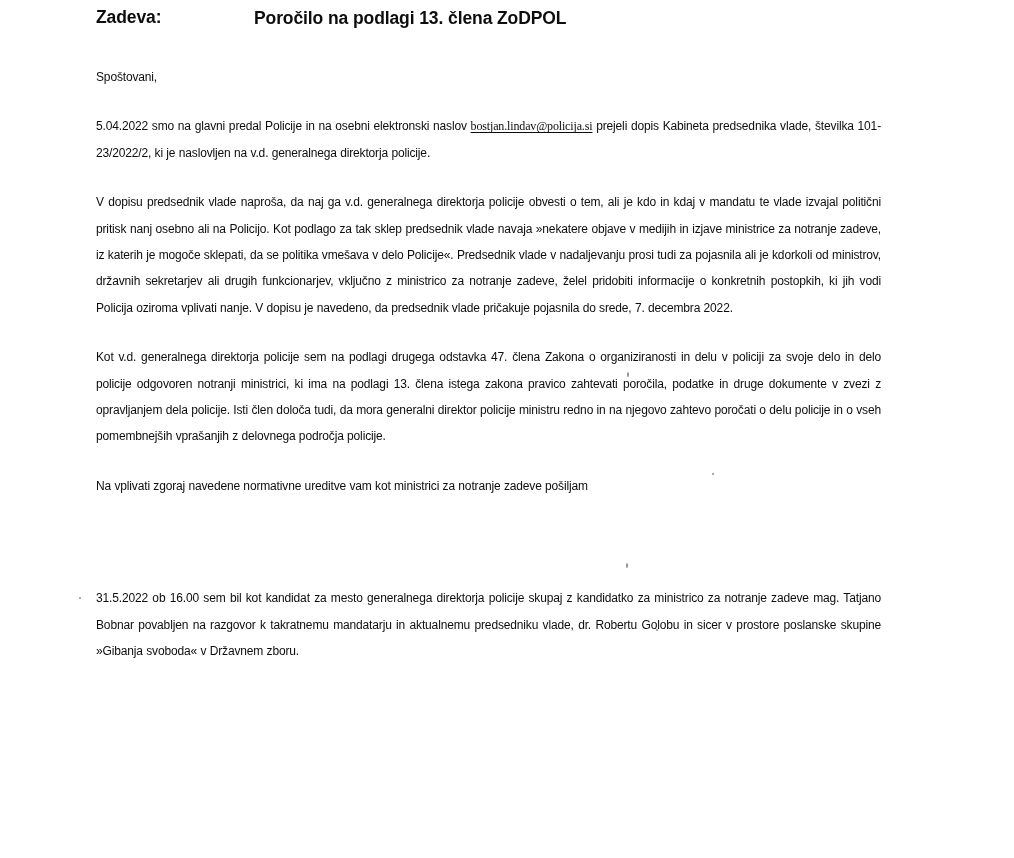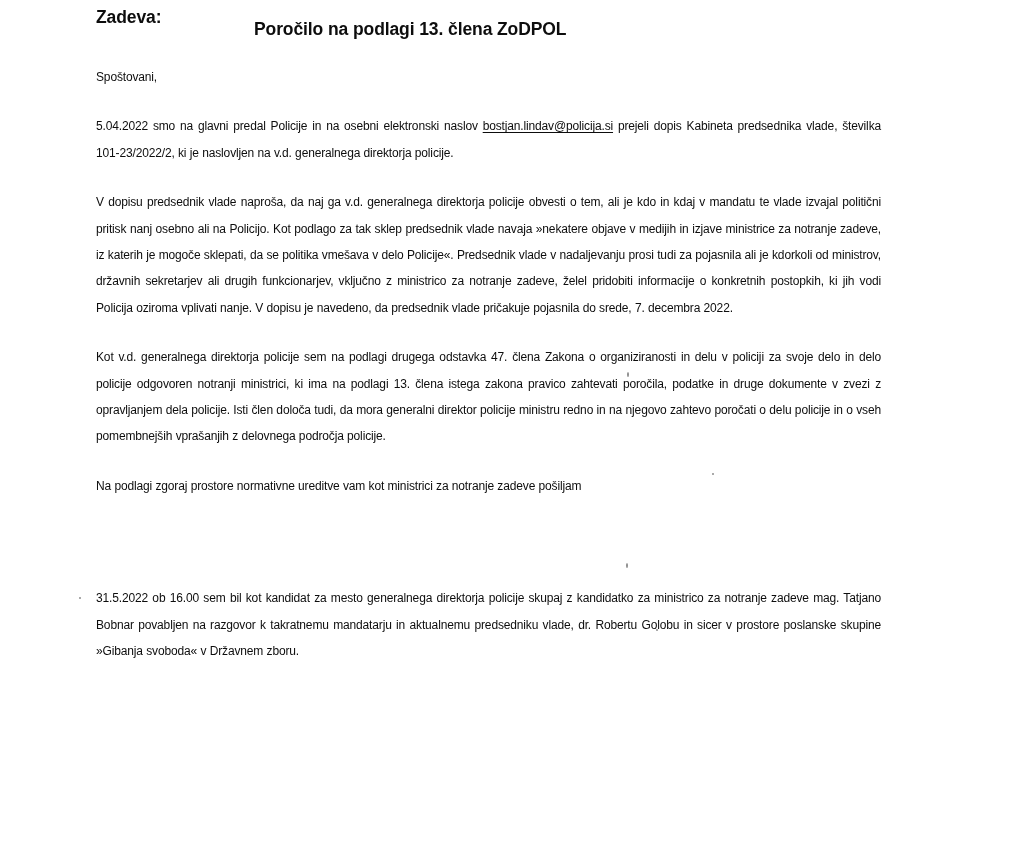--- a/index.html
+++ b/index.html
@@ -44,21 +44,21 @@
   }
   .subject-label {
     position: absolute;
     left: 0;
     top: 0;
     white-space: nowrap;
   }
   .subject-value {
     position: absolute;
     left: 158px;
-    top: 12px;
+    top: 1px;
     white-space: nowrap;
     text-align: right;
   }
 
   
   .para {
     font-size: 12px;
     line-height: 26.4px;
     text-align: justify;
     text-justify: inter-word;
@@ -73,20 +73,21 @@
     text-align: justify;
   }
   .gap-md { height: 23px; }
   .gap-lg { height: 26px; }
   .gap-xxl { height: 60px; }
 
   .email-link {
     text-decoration: underline;
     text-underline-offset: 2px;
     color: inherit;
+    font-family: Liberation Serif, serif;
   }
 
   
   .doc-heading {
     text-align: center;
     font-size: 17.5px;
     font-weight: bold;
     letter-spacing: 0.4px;
     margin: 0;
   }
@@ -127,21 +128,21 @@
     <div class="gap-md"></div>
 
     <p class="para">V dopisu predsednik vlade naproša, da naj ga v.d. generalnega direktorja policije obvesti o tem, ali je kdo in kdaj v mandatu te vlade izvajal politični pritisk nanj osebno ali na Policijo. Kot podlago za tak sklep predsednik vlade navaja »nekatere objave v medijih in izjave ministrice za notranje zadeve,  iz katerih je mogoče sklepati, da se politika vmešava v delo Policije«. Predsednik vlade v nadaljevanju prosi tudi za pojasnila ali je kdorkoli od ministrov, državnih sekretarjev ali drugih funkcionarjev, vključno z ministrico za notranje zadeve, želel pridobiti informacije o konkretnih postopkih, ki jih vodi Policija oziroma vplivati nanje. V dopisu je navedeno, da predsednik vlade pričakuje pojasnila do srede, 7. decembra 2022.</p>
 
     <div class="gap-md"></div>
 
     <p class="para">Kot v.d. generalnega direktorja policije sem na podlagi drugega odstavka 47. člena Zakona o organiziranosti in delu v policiji za svoje delo in delo policije odgovoren notranji ministrici, ki ima na podlagi 13. člena istega zakona pravico zahtevati poročila, podatke in druge dokumente v zvezi z opravljanjem dela policije.  Isti člen določa tudi, da mora generalni direktor policije ministru redno in na njegovo zahtevo poročati o delu policije in o vseh pomembnejših vprašanjih z delovnega področja policije.</p>
 
     <div class="gap-md"></div>
 
-    <p class="para last-left">Na podlagi zgoraj prostore normativne ureditve vam kot ministrici za notranje zadeve pošiljam</p>
+    <p class="para last-left">Na vplivati zgoraj navedene normativne ureditve vam kot ministrici za notranje zadeve pošiljam</p>
 
     <div class="gap-xxl"></div>
 
 
     <div class="gap-lg"></div>
 
     <p class="para">31.5.2022 ob 16.00 sem bil kot kandidat za mesto generalnega direktorja policije skupaj z kandidatko za ministrico za notranje zadeve mag. Tatjano Bobnar povabljen na razgovor k takratnemu mandatarju in aktualnemu predsedniku vlade, dr. Robertu Golobu in sicer v prostore poslanske skupine »Gibanja svoboda« v Državnem zboru.</p>
 
   </div>
 

